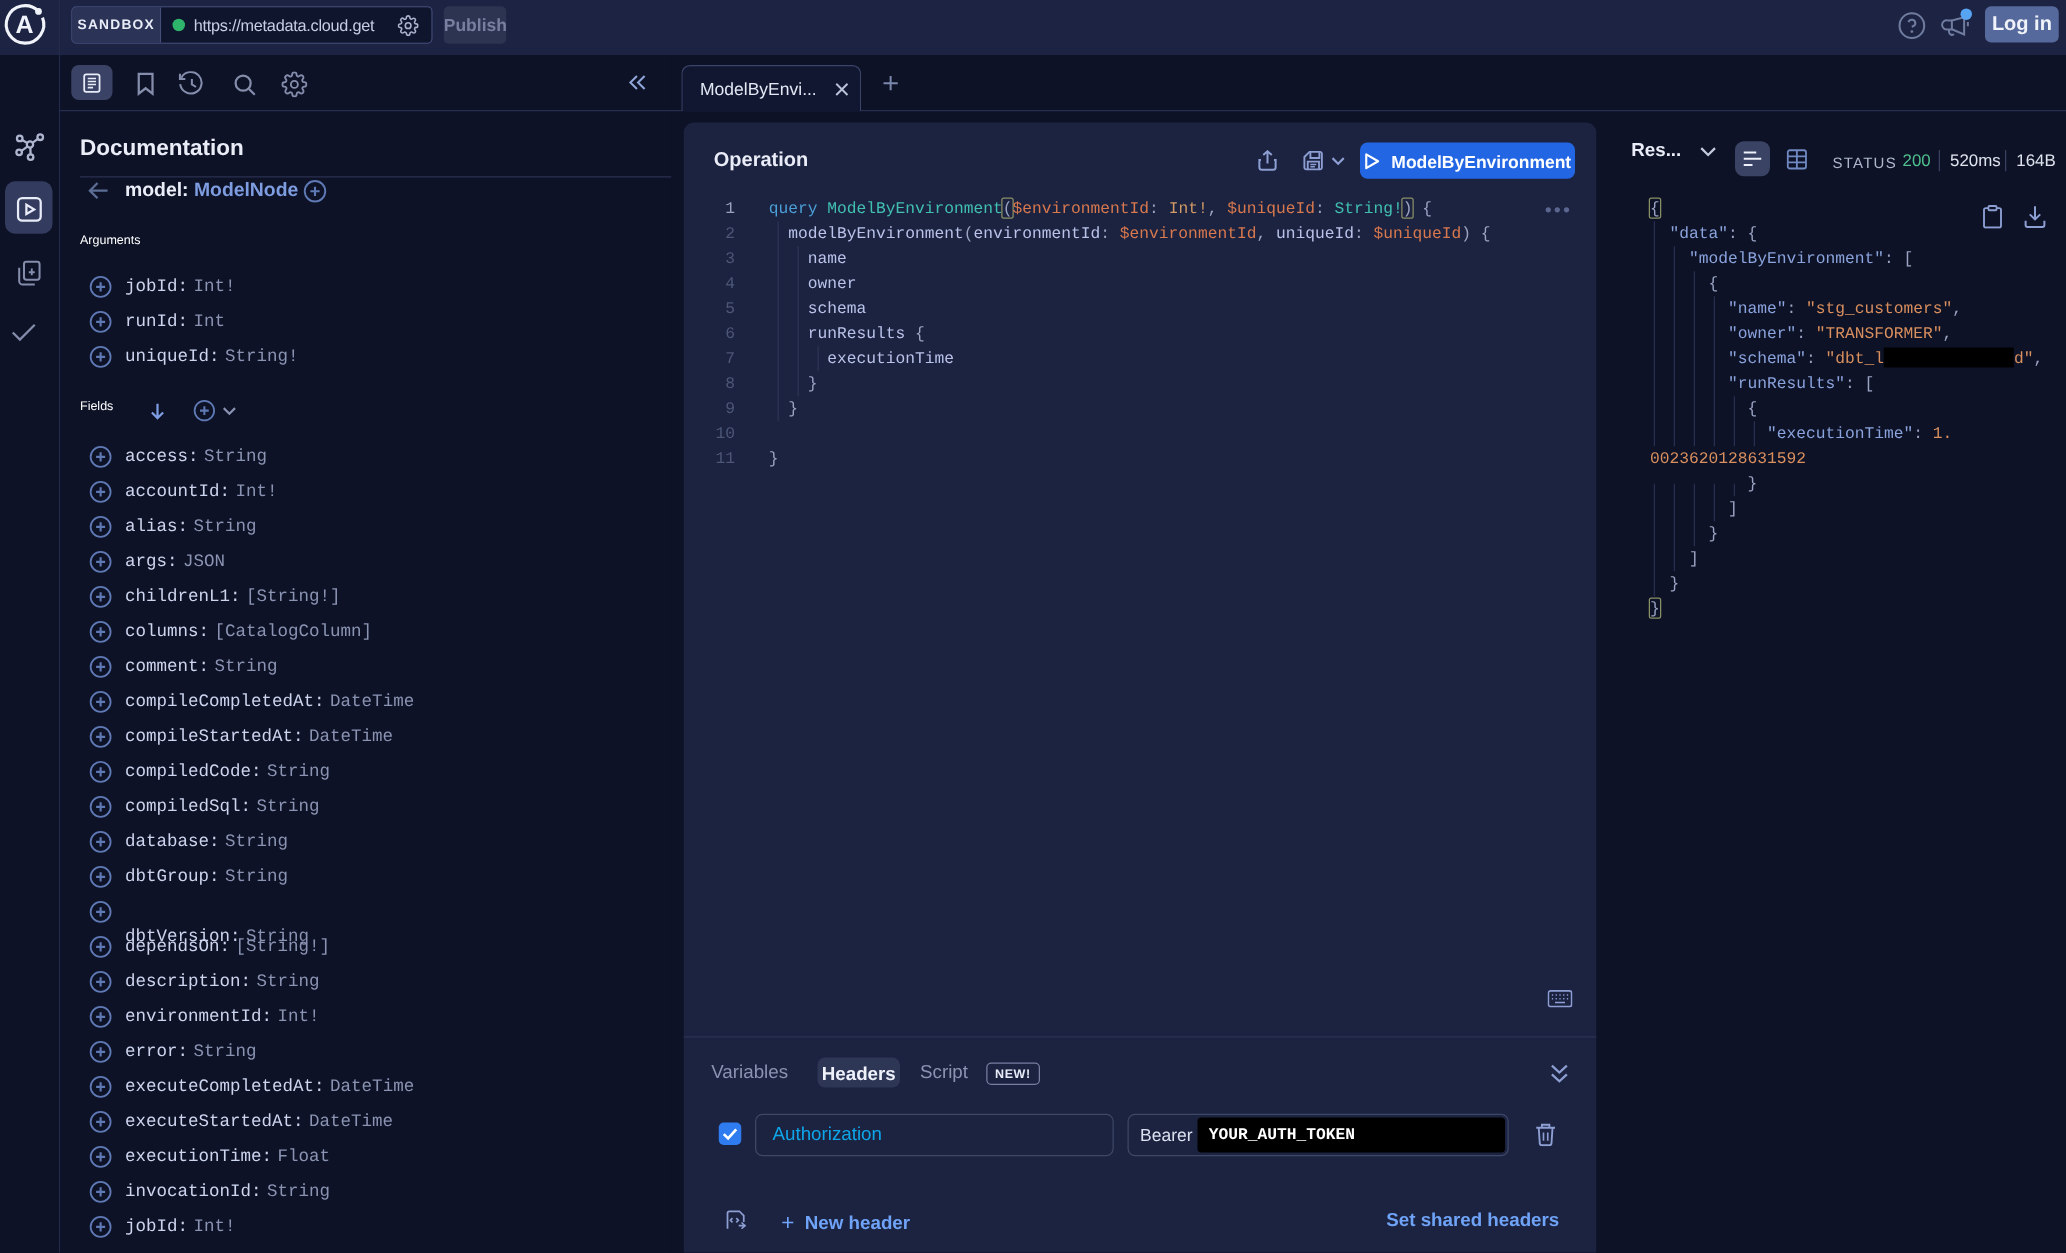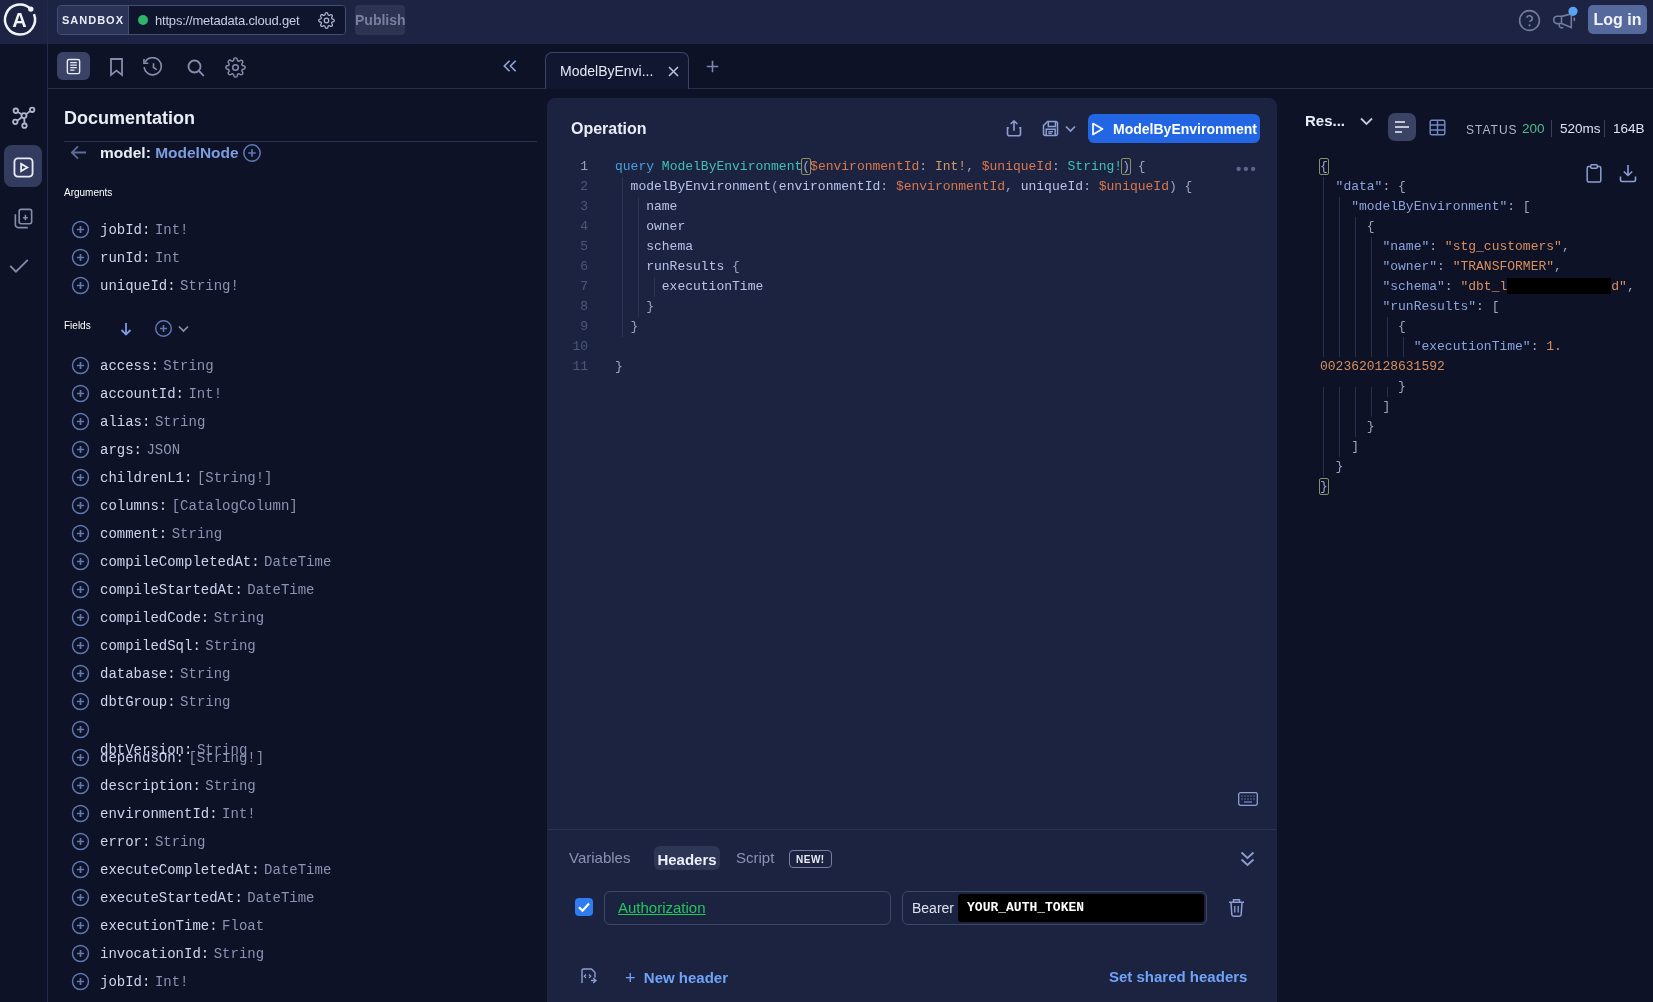--- a/index.html
+++ b/index.html
@@ -47,21 +47,21 @@
   .fld { color:#b9c3ea; }
   .bm { border:1px solid #8a8f64; border-radius:2px; margin:0 -1px; padding:0 0px; }
   .guide { position:absolute; width:1px; background:#2c3454; }
 
   
   #carddiv { position:absolute; left:547px; top:829px; width:730px; height:1px; background:#2b3252; }
   .btab { position:absolute; top:849px; color:#8a93b2; font-size:15px; }
   #headpill { position:absolute; left:654px; top:846px; width:66px; height:24px; background:#2e3656; border-radius:6px; color:#eef1f9; font-size:15px; font-weight:700; text-align:center; line-height:27px;}
   #newbadge { position:absolute; left:789px; top:850px; border:1px solid #767fa0; border-radius:4px; color:#e7ebf6; font-size:10px; font-weight:700; letter-spacing:.5px; padding:3px 6px 2px;}
   #cb { position:absolute; left:575px; top:898px; width:18px; height:18px; background:#2e7cf0; border-radius:4px; color:#fff; }
-  #in1 { position:absolute; left:604px; top:891px; width:287px; height:34px; border:1px solid #3d4766; border-radius:6px; color:#22c55e; font-size:15px; line-height:32px; padding-left:13px;text-decoration:underline;}
+  #in1 { position:absolute; left:604px; top:891px; width:287px; height:34px; border:1px solid #3d4766; border-radius:6px; color:#0ea5e9; font-size:15px; line-height:32px; padding-left:13px;}
   #in2 { position:absolute; left:902px; top:891px; width:305px; height:34px; border:1px solid #3d4766; border-radius:6px; display:flex; align-items:center;}
   #in2 .bl { color:#dde2f0; font-size:14px; padding:0 4px 0 9px;}
   #in2 .tok { background:#000; height:28px; flex:1; margin-right:2px; border-radius:3px; color:#fff; font-size:13px; font-weight:700; font-family:"Liberation Mono", monospace; line-height:28px; padding-left:9px;}
   #newhdr { position:absolute; left:625px; top:968px; color:#6fa3f7; font-size:15px; font-weight:700; }
   #setshared { position:absolute; left:1109px; top:968px; color:#6fa3f7; font-size:15px; font-weight:700; }
   #fpill { position:absolute; left:1388px; top:113px; width:28px; height:28px; background:#3a4363; border-radius:7px; }
   .rstat { position:absolute; top:121px; font-size:13.5px; }
   .jl { position:absolute; left:1320px; font-size:13px; font-family:"Liberation Mono", monospace; line-height:20px; white-space:pre; color:#9aa3c2; }
   .jk { color:#8ba3dd; } .jv { color:#d98f5e; }
   .redact { display:inline-block; width:104px; height:16px; background:#000; vertical-align:-3.5px; }

